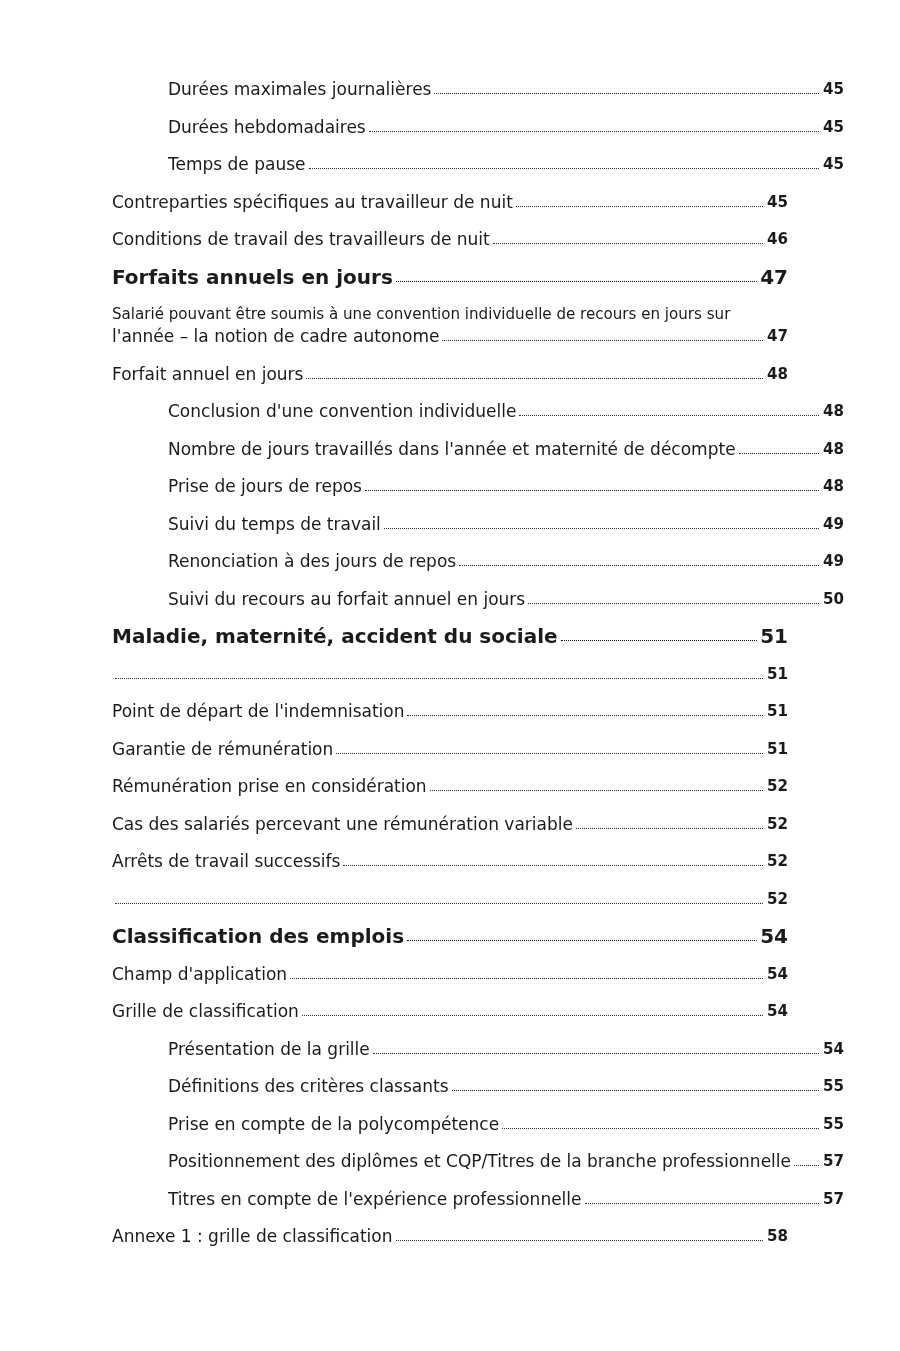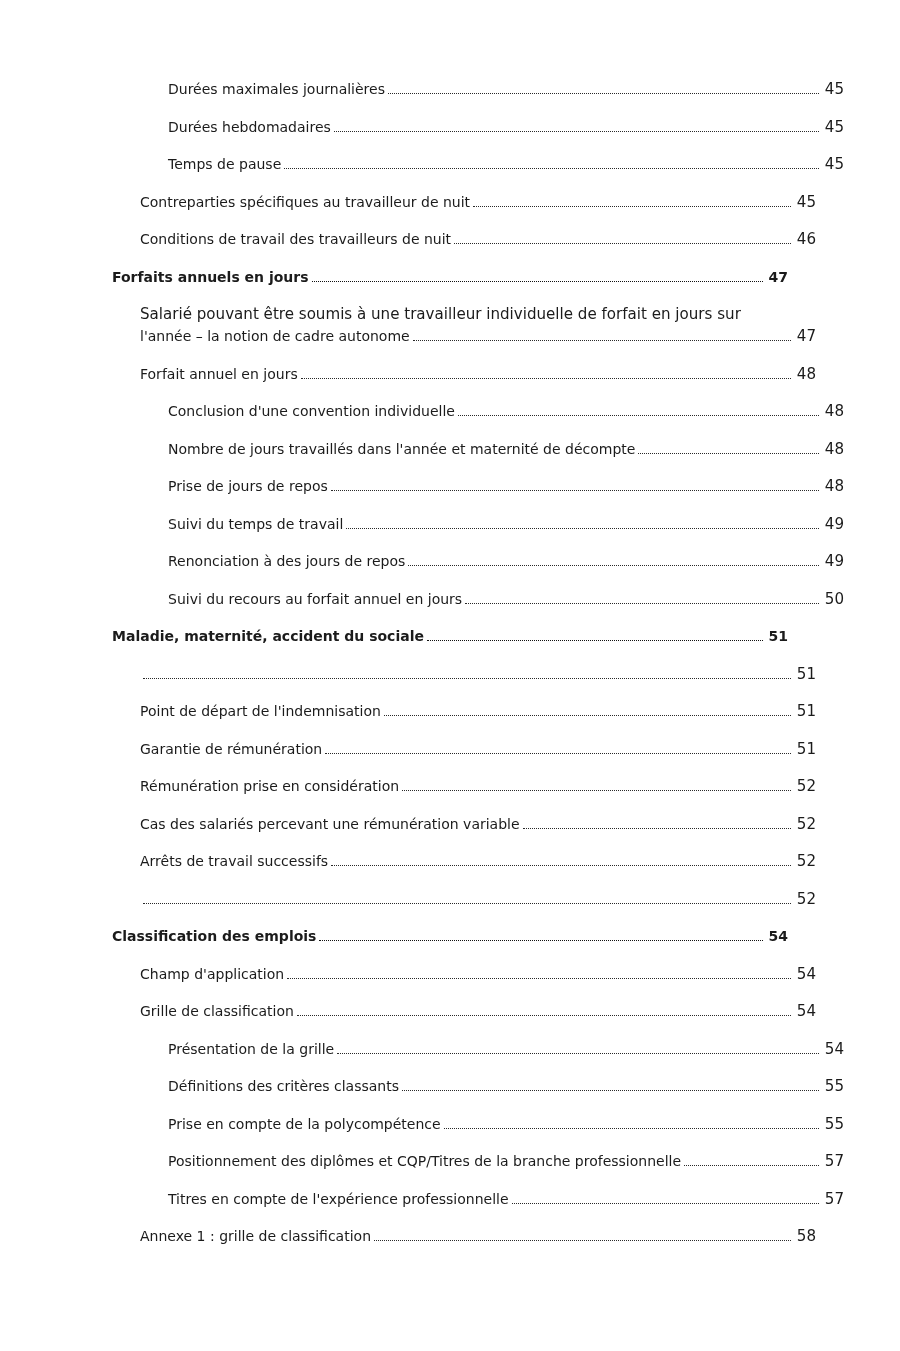--- a/index.html
+++ b/index.html
@@ -28,56 +28,56 @@
     display: block;
   }
   .toc-entry {
     display: flex;
     align-items: flex-end;
     width: 100%;
     box-sizing: border-box;
     margin-bottom: 15.5px;
   }
   .toc-entry .txt {
-    font-size: 14px;
+    font-size: 17px;
     line-height: 22px;
     white-space: normal;
     flex: 0 1 auto;
   }
   .toc-entry .dots {
     flex: 1 1 auto;
     border-bottom: 1.6px dotted #2a2a2a;
     margin: 0 3px 6px 3px;
     min-width: 8px;
     height: 1px;
   }
   .toc-entry .pg {
     font-size: 15.1px;
     line-height: 22px;
     flex: 0 0 auto;
     text-align: right;
     min-width: 22px;
+    font-weight: bold;
   }
 
   
   .lvl1 {
     margin-left: 0;
   }
   .lvl1 .txt, .lvl1 .pg {
     font-weight: bold;
-    font-size: 14px;
+    font-size: 20px;
   }
   .lvl1 .dots {
     border-bottom: 1.8px dotted #111;
     margin-bottom: 6px;
   }
 
   
   .lvl2 {
-    margin-left: 28px;
   }
 
   
   .lvl3 {
     margin-left: 56px;
   }
 
   
   .wrap .txt {
     flex: 1 1 100%;
@@ -126,21 +126,21 @@
         <span class="dots"></span>
         <span class="pg">46</span>
       </div>
       <div class="toc-entry lvl1">
         <span class="txt">Forfaits annuels en jours</span>
         <span class="dots"></span>
         <span class="pg">47</span>
       </div>
       <div class="toc-entry lvl2 wrap">
         <div class="entry-wrapper">
-          <div class="line1">Salarié pouvant être soumis à une travailleur individuelle de forfait en jours sur</div>
+          <div class="line1">Salarié pouvant être soumis à une convention individuelle de recours en jours sur</div>
           <div class="line2row">
             <span class="txt" style="flex: 0 1 auto;">l'année – la notion de cadre autonome</span>
             <span class="dots"></span>
             <span class="pg">47</span>
           </div>
         </div>
       </div>
       <div class="toc-entry lvl2">
         <span class="txt">Forfait annuel en jours</span>
         <span class="dots"></span>

